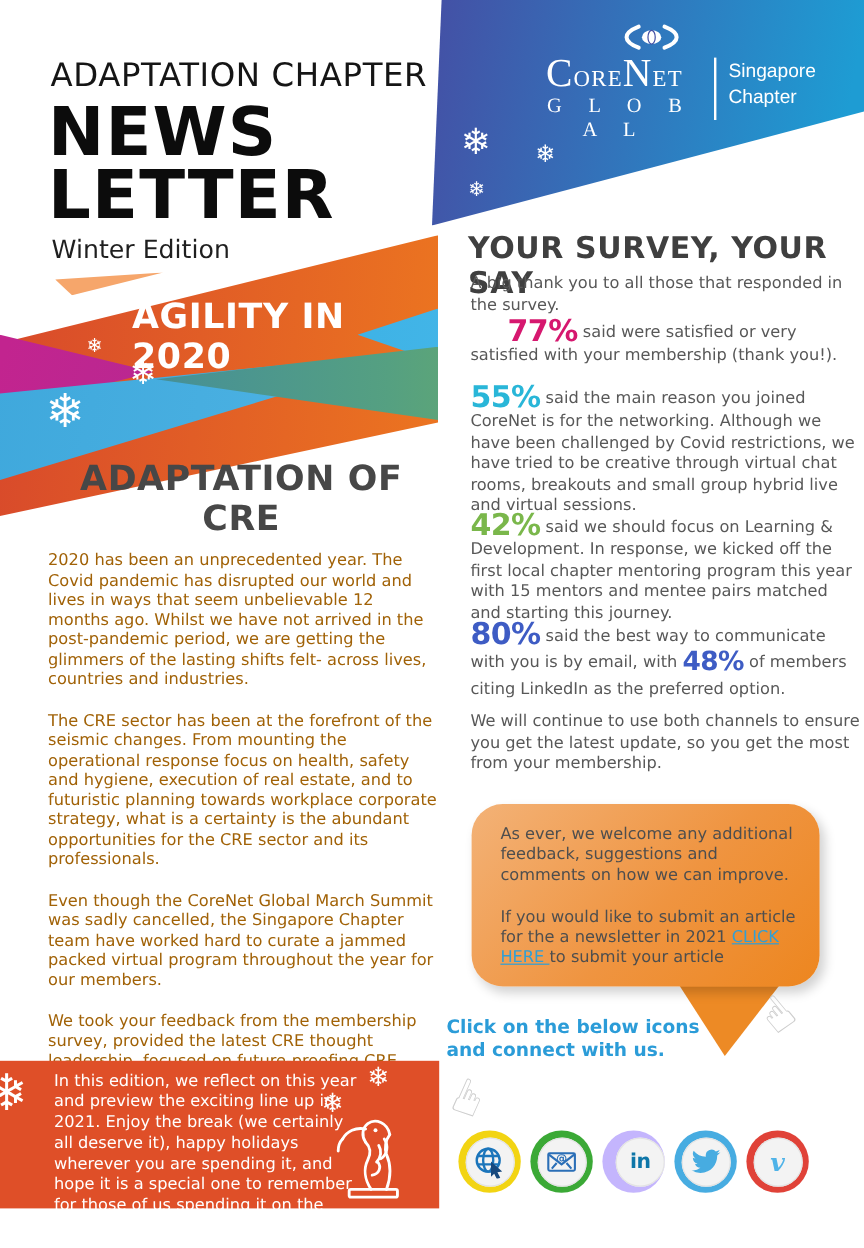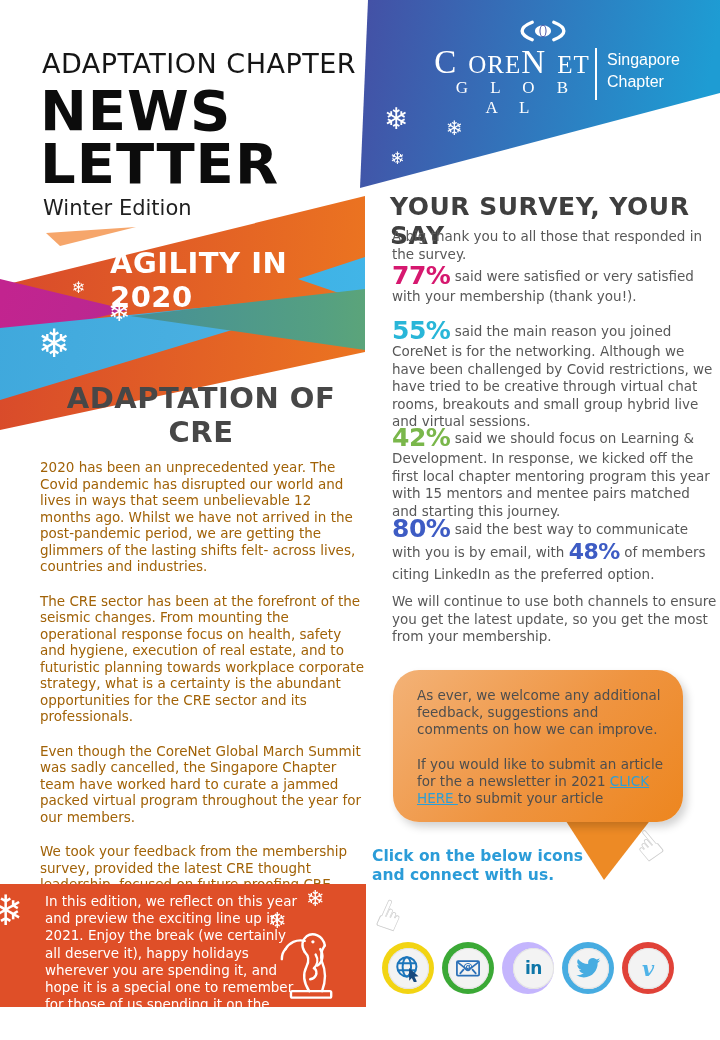--- a/index.html
+++ b/index.html
@@ -14,21 +14,21 @@
   .edition { left:43px; top:196px; font-size:21px; color:#1f1f1f; }
 
   
   .hero { left:0; top:0; width:720px; height:190px;
           background:linear-gradient(100deg,#5e2b90 4%,#4450a5 48%,#1e9cd3 96%);
           clip-path:polygon(368px 0,720px 0,720px 93px,360px 188px); }
   .logo { left:432px; top:18px; width:268px; height:90px; color:#fff; }
   .logo-eye { left:76px; top:0; width:70px; height:26px; }
   .brand { left:0px; top:26px; width:160px; text-align:center; font-family:"Liberation Serif","DejaVu Serif",serif; white-space:nowrap; }
   .brand .big { font-size:33px; letter-spacing:1px; }
-  .brand .small { font-size:25px; letter-spacing:1px;margin-left:11px; }
+  .brand .small { font-size:19px; letter-spacing:1px; }
   .brand-sub { left:0px; top:60px; width:160px; text-align:center; font-family:"Liberation Serif","DejaVu Serif",serif; font-size:17px; letter-spacing:9px; text-indent:9px; }
   .logo-divider { left:163px; top:30px; width:2px; height:52px; background:#fff; }
   .chapter { left:175px; top:31px; font-size:16px; line-height:22px; font-family:"Liberation Sans",sans-serif; }
 
   .snow { color:#fff; line-height:1; }
 
   
   .ribbon { left:0; top:0; width:720px; height:1040px; pointer-events:none; }
   .rb { position:absolute; left:0; top:0; width:720px; height:1040px; }
   .rb-salmon { background:#f6a66b; clip-path:polygon(46px 233px,136px 227px,60px 246px); }
@@ -55,21 +55,21 @@
   .hl-text { position:absolute; left:45px; top:9px; width:252px; color:#fff; font-size:13.5px; line-height:17.2px; }
   .hl-text b { font-weight:800; }
   .merlion { position:absolute; left:280px; top:34px; width:64px; height:86px; }
 
   
   .rcol { color:#585858; }
   .survey-head { left:390px; top:192px; width:330px; font-size:25px; font-weight:800; color:#3f3f3f; letter-spacing:.5px; }
   .blk { left:392px; width:326px; font-size:13.5px; line-height:17.5px; color:#585858; }
   .pct { font-weight:800; font-size:25px; line-height:1; vertical-align:-3px; letter-spacing:-.5px; }
   .pct-sm { font-weight:800; font-size:22px; vertical-align:-2px; letter-spacing:-.5px; }
-  .c-pink { color:#d6186f; } .c-cyan { color:#29b6d8; } .c-green { color:#7ab74b; } .c-blue { color:#3e5cc4; }
+  .c-pink { color:#d6186f;margin-left:31px; } .c-cyan { color:#29b6d8; } .c-green { color:#7ab74b; } .c-blue { color:#3e5cc4; }
 
   
   .bubble { left:393px; top:670px; width:290px; height:152px; border-radius:26px;
             background:linear-gradient(135deg,#f3b277 0%,#ef9440 55%,#ed861f 100%);
             box-shadow:4px 5px 9px rgba(0,0,0,.18); color:#4e4e4e; font-size:13.5px; line-height:17.2px;
             padding:17px 20px 0 24px; }
   .bubble-tail { left:560px; top:818px; width:92px; height:62px; background:#ed8a25;
                  clip-path:polygon(4px 0,92px 0,44px 62px); filter:drop-shadow(3px 3px 4px rgba(0,0,0,.15)); }
   .bubble a { color:#2e9fd6; text-decoration:underline; }
   .connect-prompt { left:372px; top:847px; font-size:15.5px; line-height:19px; font-weight:800; color:#2b9cd8; }

